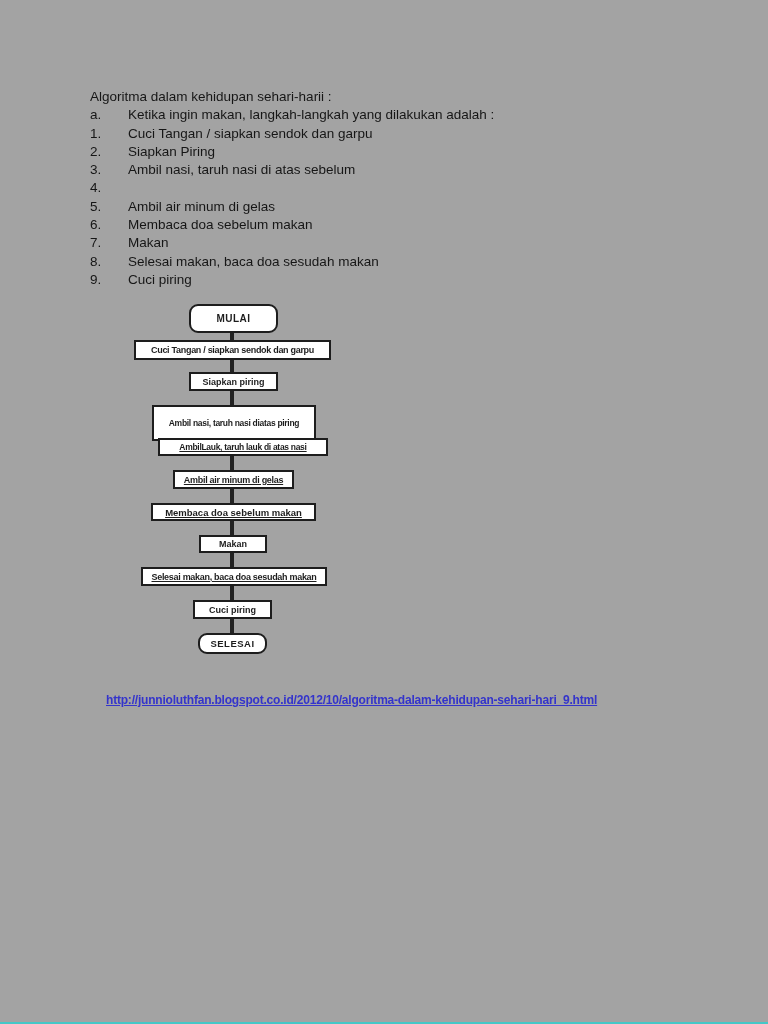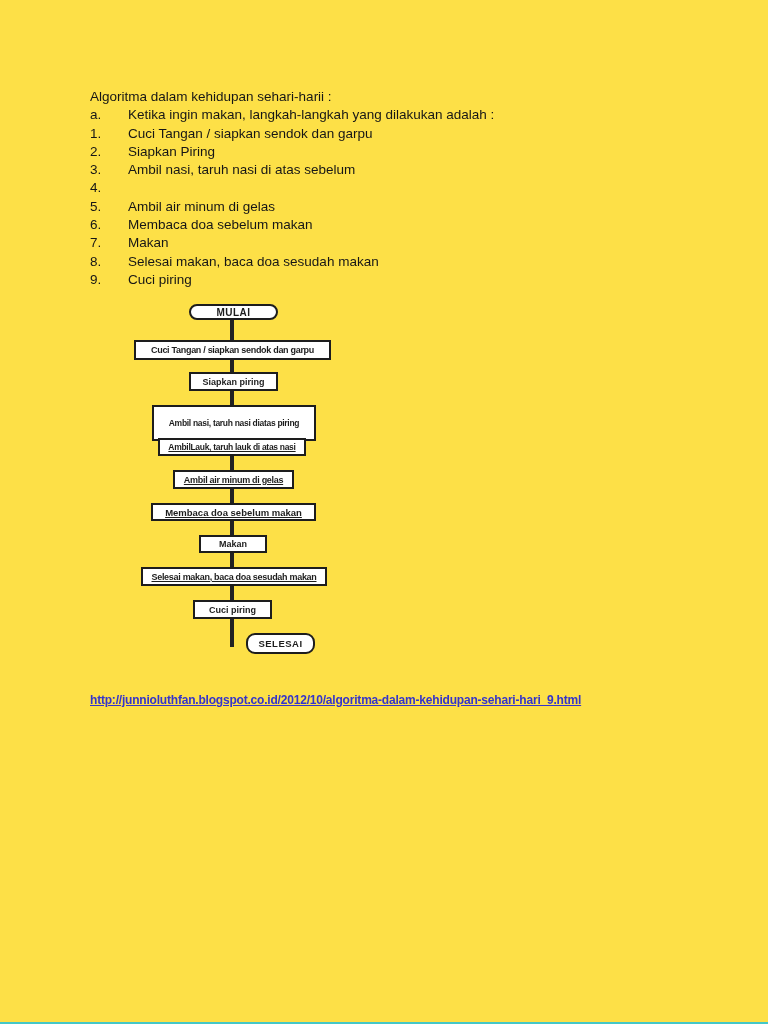--- a/index.html
+++ b/index.html
@@ -1,47 +1,47 @@
 <!DOCTYPE html>
 <html><head>
 <meta charset="utf-8">
 <style>
   html,body{margin:0;padding:0;background:#fff;}
   .page{
-    position:relative;width:768px;height:1024px;background:#fde047;overflow:hidden;
+    position:relative;width:768px;height:1024px;background:#a3a3a3;overflow:hidden;
     font-family:"Liberation Sans",sans-serif;
   }
   
   .textblock{
     position:absolute;left:90px;top:88px;color:#161616;
     font-size:13.5px;line-height:18.3px;
   }
   .row{display:flex;}
   .row .lbl{flex:0 0 38px;width:38px;}
   
   .flowchart{position:absolute;left:0;top:0;filter:blur(0.3px);}
   .fc-line{position:absolute;left:230px;top:315px;width:4px;height:332px;background:#222;}
   .fc-node{
     position:absolute;box-sizing:border-box;border:2px solid #1d1d1d;background:#fff;
     display:flex;align-items:center;justify-content:center;text-align:center;
     font-weight:bold;color:#1d1d1d;font-size:9px;white-space:nowrap;
   }
   .term{border-radius:9px;font-size:10px;letter-spacing:0.5px;}
   .u{text-decoration:underline;}
-  .fn0{left:189px;top:304px;width:89px;height:16px;}
+  .fn0{left:189px;top:304px;width:89px;height:29px;}
   .fn1{left:134px;top:340px;width:197px;height:20px;letter-spacing:-0.3px;}
   .fn2{left:189px;top:372px;width:89px;height:19px;}
   .fn3{left:152px;top:405px;width:164px;height:36px;font-size:8.5px;letter-spacing:-0.3px;}
-  .fn4{left:158px;top:438px;width:148px;height:18px;font-size:8.5px;letter-spacing:-0.3px;}
+  .fn4{left:158px;top:438px;width:170px;height:18px;font-size:8.5px;letter-spacing:-0.3px;}
   .fn5{left:173px;top:470px;width:121px;height:19px;letter-spacing:-0.3px;}
   .fn6{left:151px;top:503px;width:165px;height:18px;font-size:9.5px;}
   .fn7{left:199px;top:535px;width:68px;height:18px;}
   .fn8{left:141px;top:567px;width:186px;height:19px;letter-spacing:-0.3px;}
   .fn9{left:193px;top:600px;width:79px;height:19px;}
-  .fn10{left:198px;top:633px;width:69px;height:21px;font-size:9.5px;margin-left:48px;}
+  .fn10{left:198px;top:633px;width:69px;height:21px;font-size:9.5px;}
   
   .srclink{
     position:absolute;left:90px;top:693px;
     font-size:12px;font-weight:bold;letter-spacing:-0.2px;
     color:#3434cb;text-decoration:underline;filter:blur(0.25px);
     cursor:pointer;
   }
   
   .progress{position:absolute;left:0;bottom:0;width:768px;height:2px;}
 </style>
@@ -103,17 +103,17 @@
     <div class="fc-node fn3">Ambil nasi, taruh nasi diatas piring</div>
     <div class="fc-node fn4 u">AmbilLauk, taruh lauk di atas nasi</div>
     <div class="fc-node fn5 u">Ambil air minum di gelas</div>
     <div class="fc-node fn6 u">Membaca doa sebelum makan</div>
     <div class="fc-node fn7">Makan</div>
     <div class="fc-node fn8 u">Selesai makan, baca doa sesudah makan</div>
     <div class="fc-node fn9">Cuci piring</div>
     <div class="fc-node term fn10">SELESAI</div>
   </div>
 
-  <a class="srclink" style="color: rgb(52, 52, 203);">http://junnioluthfan.blogspot.co.id/2012/10/algoritma-dalam-kehidupan-sehari-hari_9.html</a>
+  <a class="srclink" style="color: rgb(52, 52, 203); margin-left: 16px;">http://junnioluthfan.blogspot.co.id/2012/10/algoritma-dalam-kehidupan-sehari-hari_9.html</a>
 
   <div class="progress" style="background: rgb(69, 199, 199);"></div>
 
 </div>
 
 </body></html>

